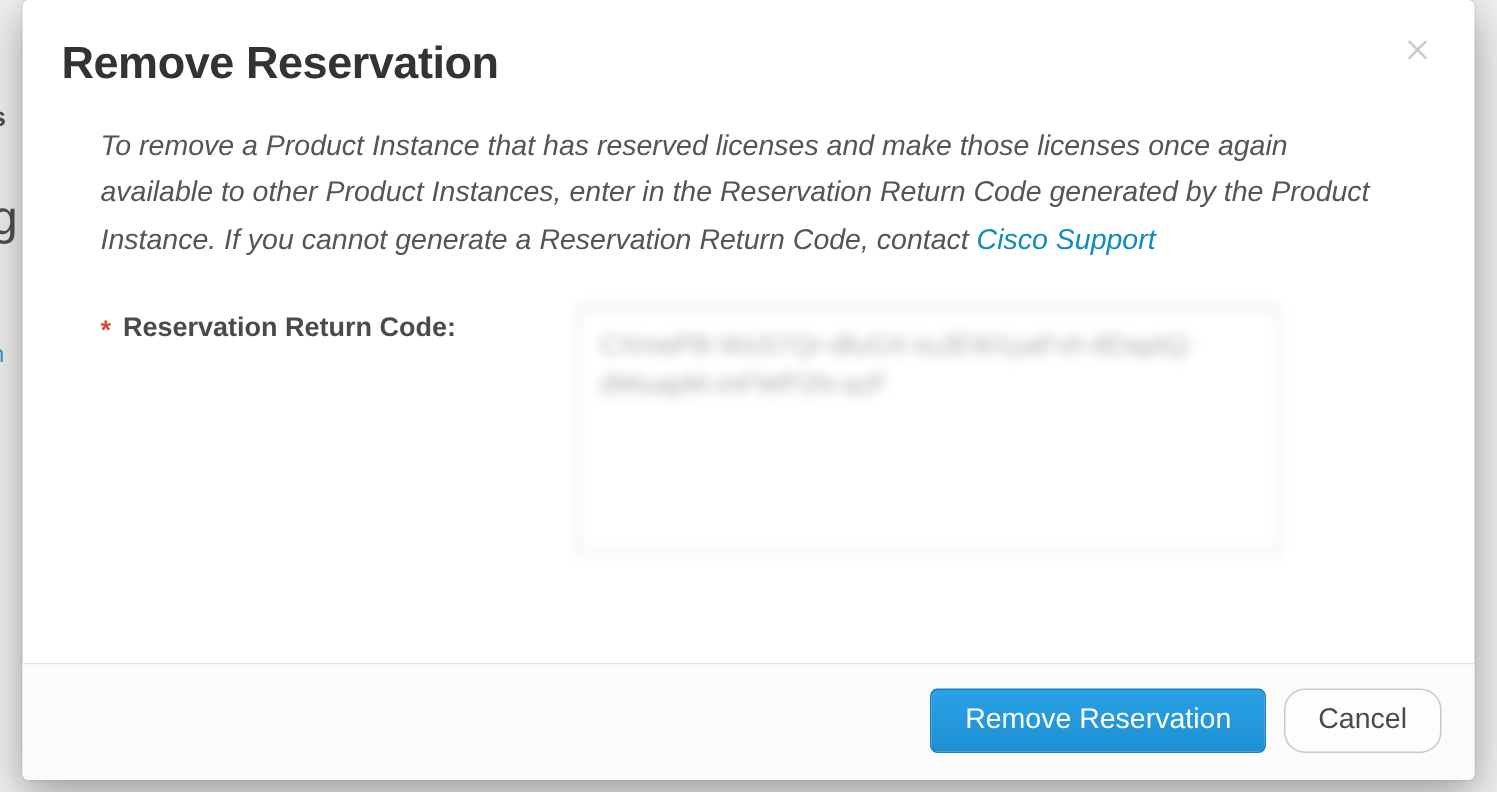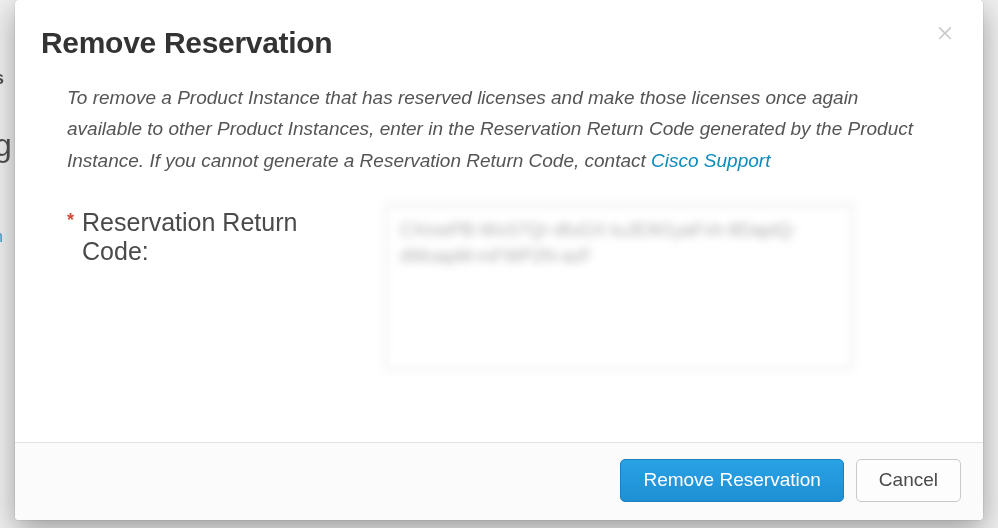--- a/index.html
+++ b/index.html
@@ -102,22 +102,22 @@
       flex: 0 0 300px;
     }
     .req-asterisk {
       color: #d84a38;
       font-weight: bold;
       font-size: 18px;
       line-height: 1;
       margin-top: 3px;
     }
     .form-label {
-      font-size: 25px;
-      font-weight: normal;
+      font-size: 18px;
+      font-weight: bold;
       color: #4a4a4a;
     }
     .code-input {
       flex: 0 0 468px;
       height: 166px;
       border: 1px solid #d4d4d4;
       border-radius: 3px;
       padding: 12px 14px;
       font-family: Arial, Helvetica, sans-serif;
       font-size: 18px;
@@ -149,20 +149,21 @@
     }
     .btn-primary {
       background: linear-gradient(#2aa2e6, #1e8fd3);
       color: #fff;
       border-color: #1a7fbc;
     }
     .btn-secondary {
       background: #fdfdfd;
       color: #4a4a4a;
       border-color: #c9c9c9;
+      border-radius: 14px;
     }
   </style>
 </head>
 <body>
 
 <div class="backdrop">
   <span class="bg-hint h1">s</span>
   <span class="bg-hint h2">g</span>
   <span class="bg-hint h3">n</span>
 

